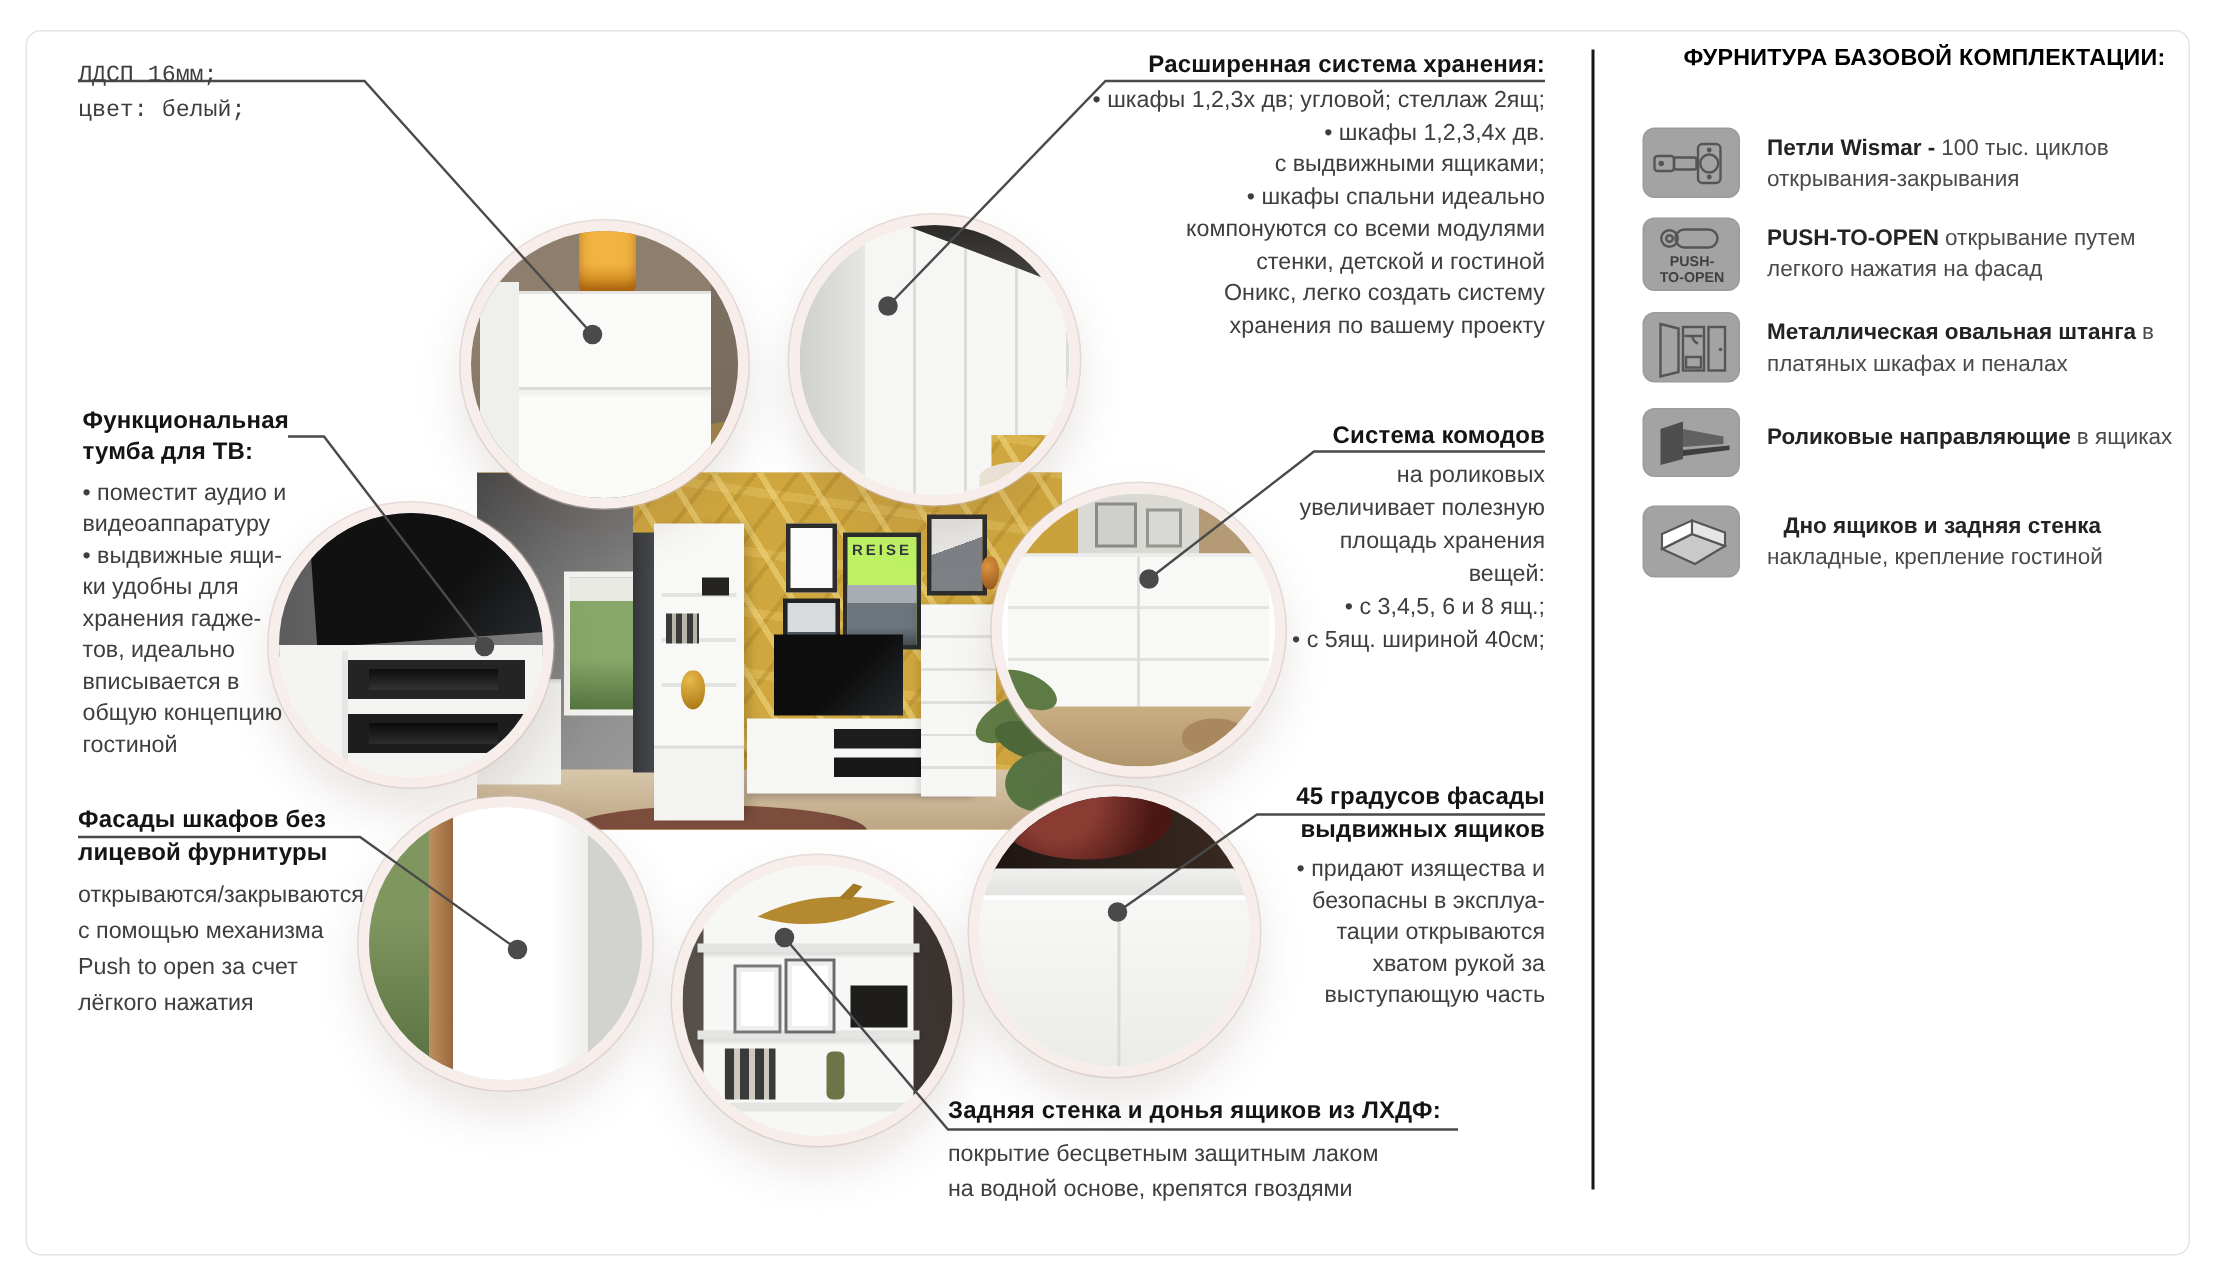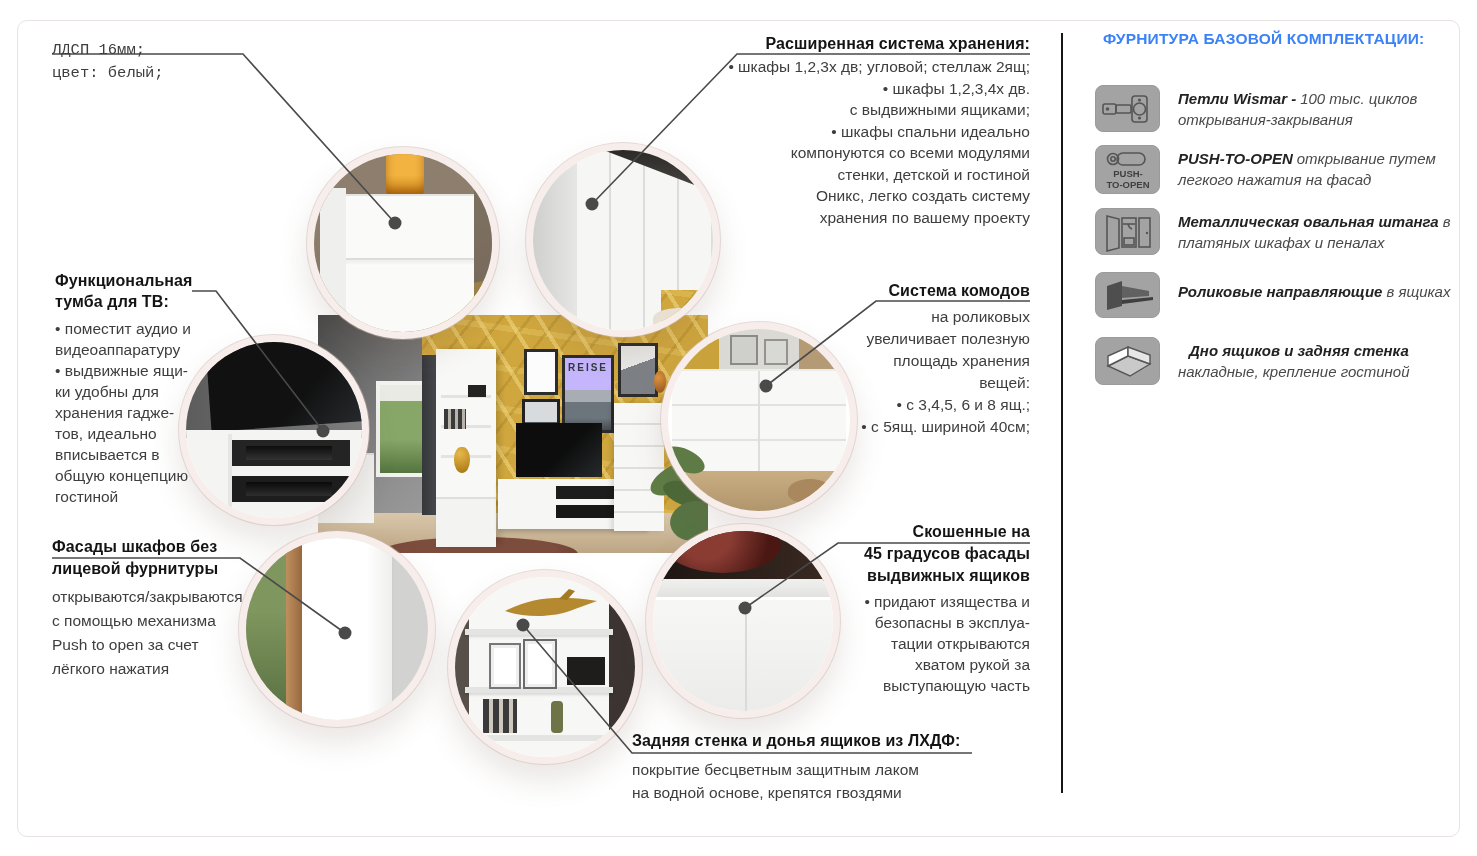--- a/index.html
+++ b/index.html
@@ -32,27 +32,27 @@
     background-color:#d0a73e;
     background-image:
       repeating-linear-gradient(58deg, rgba(242,216,130,.55) 0 4px, rgba(242,216,130,0) 4px 26px),
       repeating-linear-gradient(-52deg, rgba(160,120,30,.30) 0 3px, rgba(160,120,30,0) 3px 22px),
       repeating-linear-gradient(8deg, rgba(236,205,110,.35) 0 6px, rgba(236,205,110,0) 6px 40px);
   }
   
   svg.lines{position:absolute;left:0;top:0;pointer-events:none;}
   
   .divider{left:1061px;top:33px;width:2px;height:760px;background:#161616;}
-  .panel-title{left:1103px;top:30px;width:360px;font-weight:bold;font-size:15.5px;color:#3b82f6;letter-spacing:.2px;}
+  .panel-title{left:1103px;top:30px;width:360px;font-weight:bold;font-size:15.5px;color:#000000;letter-spacing:.2px;text-align:center;}
   .ibox{
     position:absolute;left:1095px;width:63px;
     border:1.5px solid #9b9b9b;border-radius:8px;background:#a3a3a3;
     display:flex;align-items:center;justify-content:center;
   }
-  .ptx{position:absolute;left:1178px;width:288px;font-size:15px;line-height:21px;color:#4a4a4a;font-style:italic;}
+  .ptx{position:absolute;left:1178px;width:288px;font-size:15px;line-height:21px;color:#4a4a4a;}
   .ptx b{color:#232323;font-weight:700;margin-right:4px;}
   .ptx.stack b{display:block;margin-right:0;margin-left:11px;}
   .icon-stroke{stroke:#555;fill:none;stroke-width:1.6;}
 </style>
 </head>
 <body>
 
 <div class="abs page-border"></div>
 
 <div class="main-photo">
@@ -69,21 +69,21 @@
     <div style="position:absolute;left:5px;top:22px;width:50px;height:108px;background:
       linear-gradient(180deg,transparent 0 24px,#e3e3e1 24px 27px,transparent 27px 54px,#e3e3e1 54px 57px,transparent 57px 84px,#e3e3e1 84px 87px,transparent 87px 108px);"></div>
     <div style="position:absolute;left:8px;top:60px;width:22px;height:20px;background:repeating-linear-gradient(90deg,#3a3a3a 0 4px,#b9b4aa 4px 7px);"></div>
     <div style="position:absolute;left:32px;top:36px;width:18px;height:12px;background:#252321;"></div>
     <div style="position:absolute;left:18px;top:98px;width:16px;height:26px;border-radius:45% 45% 50% 50%;background:radial-gradient(circle at 35% 25%,#e7b84a,#a3720f);"></div>
     <div style="position:absolute;left:0;top:148px;width:60px;height:48px;background:#f3f3f1;border-top:2px solid #dededc;"></div>
   </div>
 
   <div style="left:206px;top:34px;width:28px;height:40px;background:#fcfcfc;border:3px solid #2c2c2c;"></div>
   <div style="left:204px;top:84px;width:32px;height:56px;background:linear-gradient(180deg,#d8dbde 0 35%,#4e565e 35% 75%,#2e3338 100%);border:3px solid #222;"></div>
-  <div class="abs" style="left:244px;top:40px;width:46px;height:72px;background:#c4b5fd;border:3px solid #2b2b2b;text-align:center;">
+  <div class="abs" style="left:244px;top:40px;width:46px;height:72px;background:#bef264;border:3px solid #2b2b2b;text-align:center;">
     <span style="display:block;margin-top:4px;font-size:10px;font-weight:bold;letter-spacing:2px;color:#33383c;">REISE</span>
     <div style="position:absolute;left:0;bottom:0;width:100%;height:55%;background:linear-gradient(180deg,#a7adb2 0 30%,#6d757c 30% 70%,#454c52 100%);"></div>
   </div>
   <div style="left:300px;top:28px;width:34px;height:48px;background:linear-gradient(160deg,#e8e8e6 0 40%,#7d8186 40% 100%);border:3px solid #2c2c2c;"></div>
   <div style="left:336px;top:56px;width:12px;height:22px;border-radius:45% 45% 50% 50%;background:radial-gradient(circle at 35% 30%,#de9540,#91521a);"></div>
 
   <div style="left:198px;top:108px;width:86px;height:54px;background:linear-gradient(135deg,#0d0d0d 0 55%,#262a2d 100%);"></div>
   <div style="left:180px;top:164px;width:150px;height:50px;background:#f6f6f4;box-shadow:0 3px 4px rgba(0,0,0,.18);">
     <div style="position:absolute;left:58px;top:7px;width:78px;height:13px;background:#1d1d1d;"></div>
     <div style="position:absolute;left:58px;top:26px;width:78px;height:13px;background:#181818;"></div>
@@ -255,21 +255,20 @@
   <div class="h" style="line-height:22px;">лицевой фурнитуры</div>
   <div class="bl" style="margin-top:5px;line-height:24px;">
     <div>открываются/закрываются</div>
     <div>с помощью механизма</div>
     <div>Push to open за счет</div>
     <div>лёгкого нажатия</div>
   </div>
 </div>
 
 <div class="blk ra" style="left:800px;top:521px;width:230px;">
-  <div class="h" style="line-height:22px;">Скошенные на</div>
   <div class="h" style="line-height:22px;">45 градусов фасады</div>
   <div class="h" style="line-height:22px;">выдвижных ящиков</div>
   <div class="bl" style="margin-top:4px;line-height:21px;">
     <div>• придают изящества и</div>
     <div>безопасны в эксплуа-</div>
     <div>тации открываются</div>
     <div>хватом рукой за</div>
     <div>выступающую часть</div>
   </div>
 </div>

